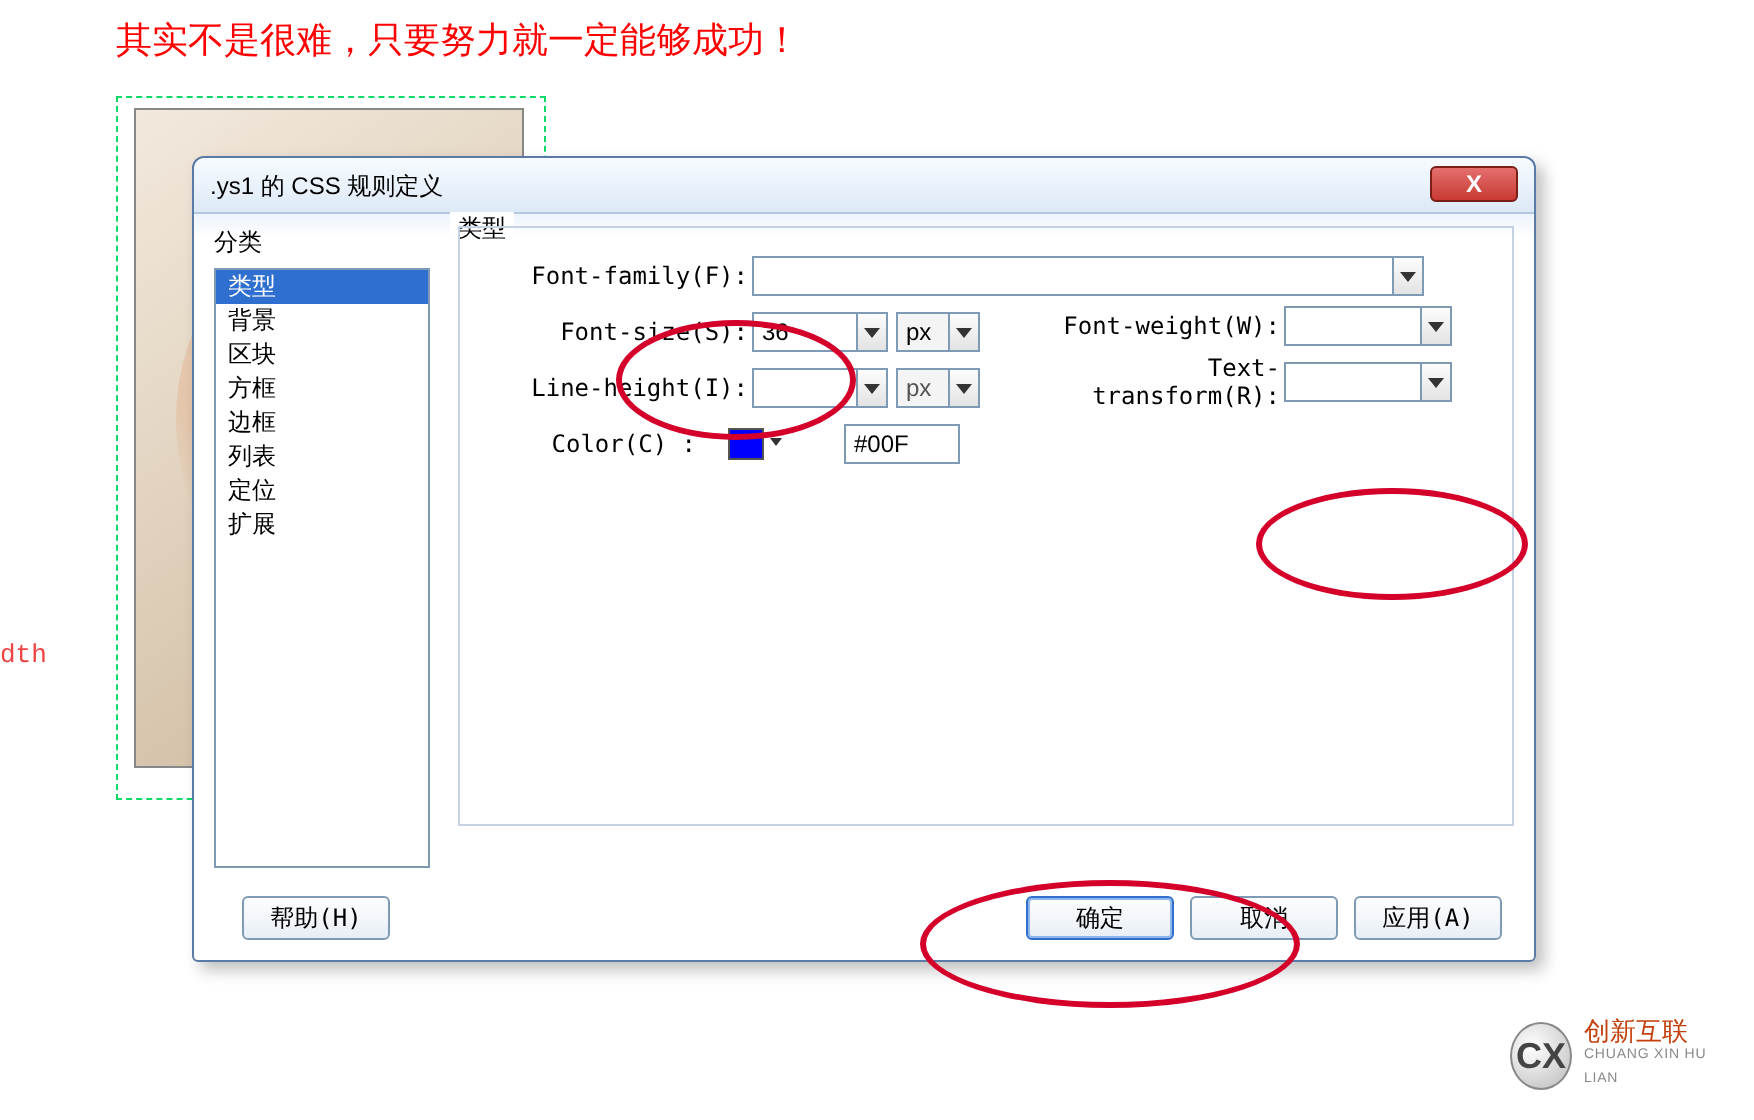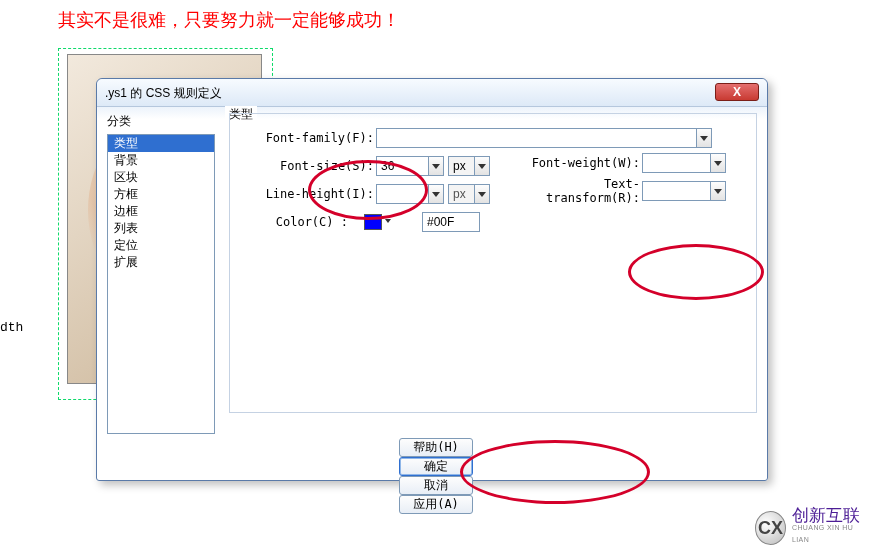--- a/index.html
+++ b/index.html
@@ -45,21 +45,21 @@
     left:20px; top:60px;
     width:150px; height:190px;
     background: radial-gradient(circle at 50% 30%, #f2d7c2 0%, #e2b998 50%, rgba(0,0,0,0) 70%);
     border-radius:50%;
     opacity:.6;
   }
   .stray-text {
     position: absolute;
     left: 0px;
     top: 320px;
-    color: #000000;
+    color: #ef4444;
     font-family: "Courier New", monospace;
     font-size: 13px;
   }
 
   .dialog {
     position: absolute;
     left: 96px;
     top: 78px;
     width: 672px;
     height: 403px;
@@ -221,21 +221,20 @@
   .color-group{ display:flex; align-items:center; margin-left:14px;gap:36px;}
   .color-input{ width:58px; }
 
   .footer {
     position: absolute;
     left: 0; right: 0; bottom: 0;
     height: 42px;
     display: flex;
     align-items: center;
     padding: 0 16px;
-    flex-direction: column;
   }
   .btn {
     height: 22px;
     min-width: 74px;
     border: 1px solid #7e9ab7;
     background: linear-gradient(#fdfdfd,#e8eef6);
     border-radius: 3px;
     font-size: 12px;
     font-family: "SimSun","NSimSun",monospace;
     cursor: pointer;
@@ -266,21 +265,21 @@
     color:#555;
   }
   .logo-c{
     width:34px;height:34px;border-radius:50%;
     background:radial-gradient(circle at 35% 35%, #fff, #bbb);
     border:1px solid #888;
     display:flex;align-items:center;justify-content:center;
     font-weight:bold;font-size:18px;color:#444;margin-right:6px;
   }
   .logo-txt{line-height:12px;}
-  .logo-cn{font-size:17px;color:#4c1d95;}
+  .logo-cn{font-size:13px;color:#c2410c;}
   .logo-en{font-size:7px;letter-spacing:.4px;color:#888;}
 </style>
 </head>
 <body>
 
 <div class="banner-text">其实不是很难，只要努力就一定能够成功！</div>
 <div class="selection-box"></div>
 <div class="photo"></div>
 <div class="stray-text">dth</div>
 

